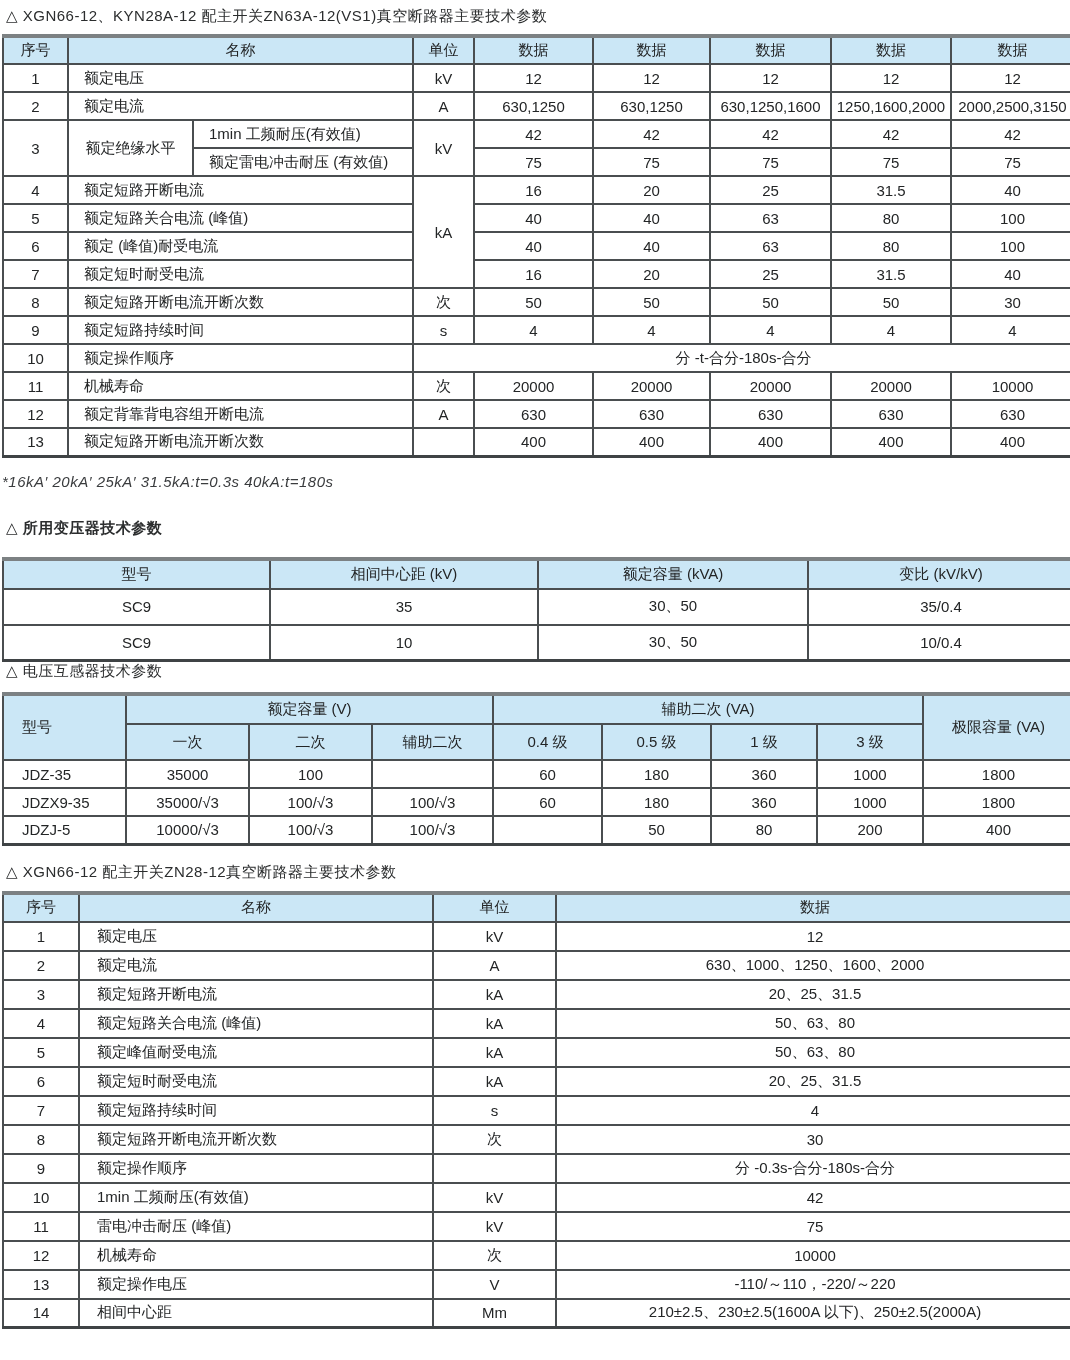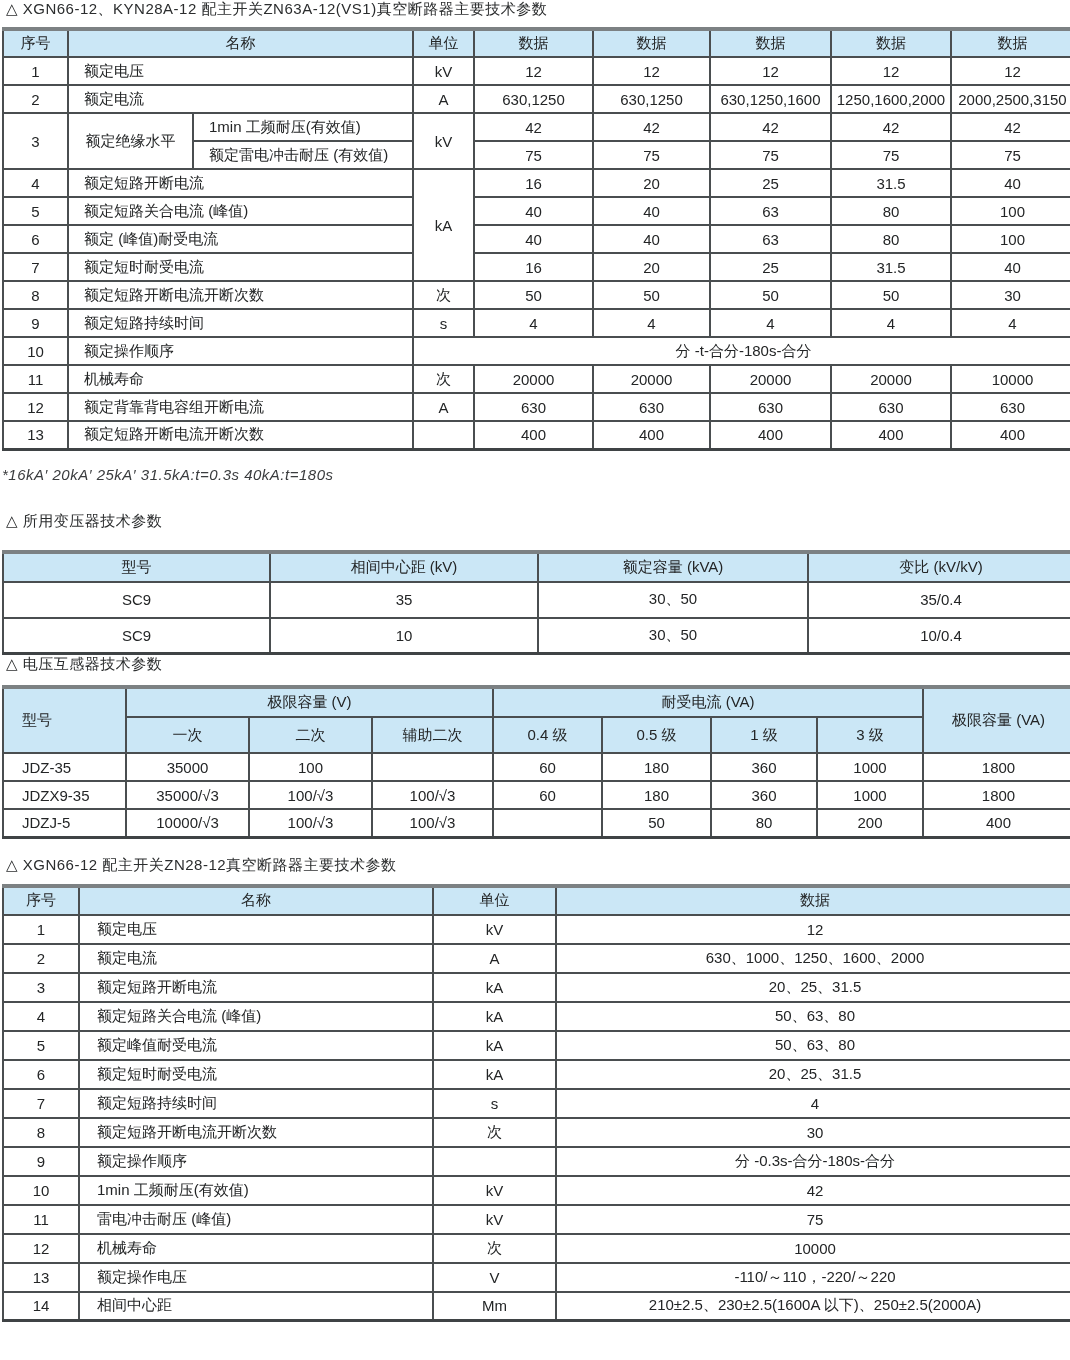--- a/index.html
+++ b/index.html
@@ -4,23 +4,23 @@
 <style>
   html,body{margin:0;padding:0;}
   body{
     width:1070px;height:1360px;overflow:hidden;background:#ffffff;
     font-family:"Liberation Sans","DejaVu Sans",sans-serif;color:#202224;
     -webkit-font-smoothing:antialiased;
   }
   .sec-title{
     font-size:15px;color:#2b2d2e;margin:0 0 0 6px;letter-spacing:0.5px;white-space:nowrap;
   }
-  .title-1{margin-bottom:4px;}
+  .title-1{padding-top:7px;margin-bottom:4px;}
   .footnote{font-size:15px;color:#3a3c3e;margin:15px 0 0 2px;letter-spacing:0.5px;font-style:italic;}
-  .title-2{margin-top:29px;}
+  .title-2{margin-top:29px;font-weight:bold;}
   .title-3{}
   .title-4{margin-top:17px;}
   table{
     border-collapse:collapse;table-layout:fixed;width:1068px;margin-left:2px;
     font-size:15px;color:#232526;
   }
   .tbl-1{margin-top:8px;}
   .tbl-2{margin-top:19px;}
   .tbl-3{margin-top:11px;}
   .tbl-4{margin-top:9px;}
@@ -251,22 +251,22 @@
       <col style="width:121px">
     <col style="width:109px">
       <col style="width:109px">
       <col style="width:106px">
       <col style="width:106px">
       <col style="width:150px">
   </colgroup>
   <thead>
     <tr class="hrow1">
       <th rowspan="2" class="model">型号</th>
-      <th colspan="3">极限容量 (V)</th>
-      <th colspan="4">耐受电流 (VA)</th>
+      <th colspan="3">额定容量 (V)</th>
+      <th colspan="4">辅助二次 (VA)</th>
       <th rowspan="2">极限容量 (VA)</th>
     </tr>
     <tr class="hrow2">
       <th>一次</th>
       <th>二次</th>
       <th>辅助二次</th>
       <th>0.4 级</th>
       <th>0.5 级</th>
       <th>1 级</th>
       <th>3 级</th>

